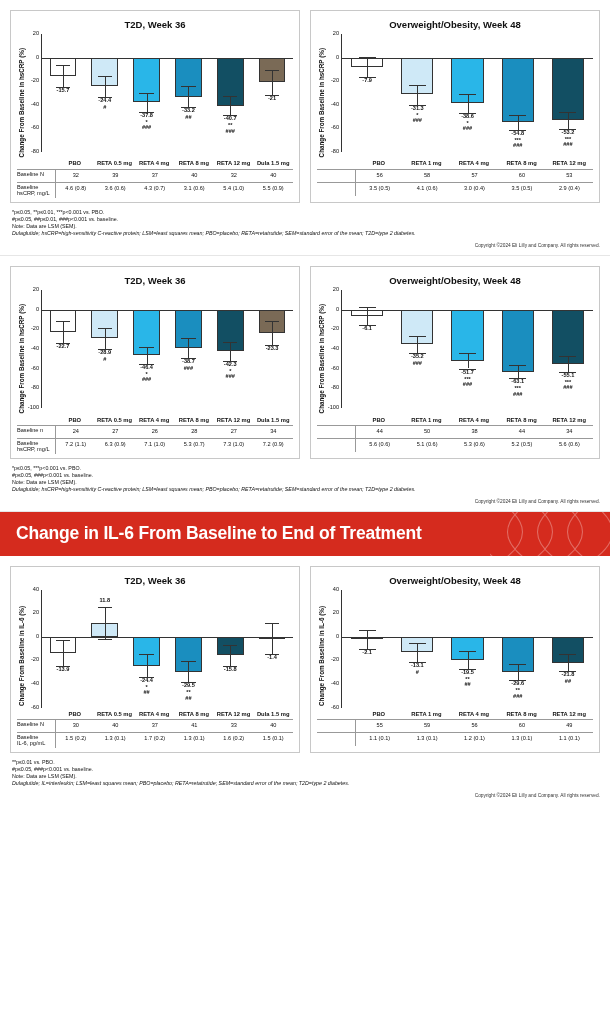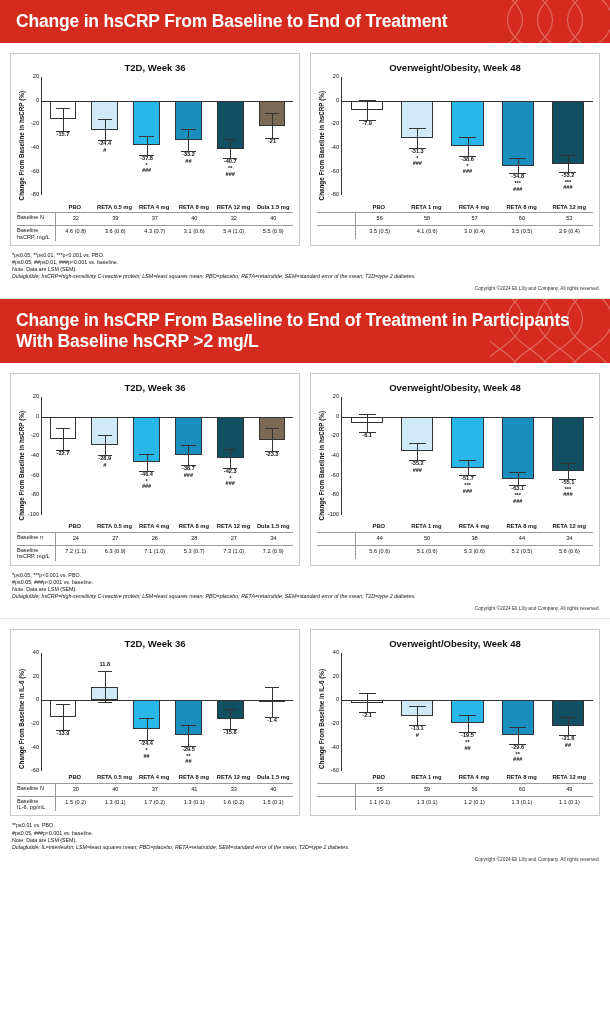--- a/index.html
+++ b/index.html
@@ -208,35 +208,20 @@
     font-size: 4.8px;
     color: #333;
     padding: 0 10px 7px 10px;
   }
 </style>
 </head>
 <body>
 
 <div id="root">
     <div class="slide">
-    <div class="header">
-      <svg class="helix" viewBox="0 0 120 80" preserveAspectRatio="none">
-  <g stroke="#ffffff" stroke-width="1.1" fill="none" opacity="0.55">
-    <path d="M10 -10 C 40 10, 40 30, 10 50 C -20 70, -20 90, 10 110"></path>
-    <path d="M40 -10 C 70 10, 70 30, 40 50 C 10 70, 10 90, 40 110"></path>
-    <path d="M70 -10 C 100 10, 100 30, 70 50 C 40 70, 40 90, 70 110"></path>
-    <path d="M100 -10 C 130 10, 130 30, 100 50 C 70 70, 70 90, 100 110"></path>
-    <path d="M10 -10 C -20 10, -20 30, 10 50 C 40 70, 40 90, 10 110"></path>
-    <path d="M40 -10 C 10 10, 10 30, 40 50 C 70 70, 70 90, 40 110"></path>
-    <path d="M70 -10 C 40 10, 40 30, 70 50 C 100 70, 100 90, 70 110"></path>
-    <path d="M100 -10 C 70 10, 70 30, 100 50 C 130 70, 130 90, 100 110"></path>
-  </g>
-</svg>
-      <h1>Change in hsCRP From Baseline to End of Treatment</h1>
-    </div>
 
     <div class="panels">
         <div class="panel">
     <div class="panel-title">T2D, Week 36</div>
     <div class="plot-wrap">
       <div class="ylabel">Change From Baseline in hsCRP (%)</div>
       <div class="ticks" style="height:118px">
               <span style="top:0.0px">20</span>
               <span style="top:23.6px">0</span>
               <span style="top:47.2px">-20</span>
@@ -446,35 +431,20 @@
       </div>
     <div class="footnotes">
         <div class="">*p≤0.05, **p≤0.01, ***p&lt;0.001 vs. PBO.</div>
         <div class="">#p≤0.05, ##p≤0.01, ###p&lt;0.001 vs. baseline.</div>
         <div class="">Note: Data are LSM (SEM).</div>
         <div class="it">Dulaglutide; hsCRP=high-sensitivity C-reactive protein; LSM=least squares mean; PBO=placebo; RETA=retatrutide; SEM=standard error of the mean; T2D=type 2 diabetes.</div>
       </div>
     <div class="copyright">Copyright ©2024 Eli Lilly and Company. All rights reserved.</div>
   </div>
     <div class="slide">
-    <div class="header">
-      <svg class="helix" viewBox="0 0 120 80" preserveAspectRatio="none">
-  <g stroke="#ffffff" stroke-width="1.1" fill="none" opacity="0.55">
-    <path d="M10 -10 C 40 10, 40 30, 10 50 C -20 70, -20 90, 10 110"></path>
-    <path d="M40 -10 C 70 10, 70 30, 40 50 C 10 70, 10 90, 40 110"></path>
-    <path d="M70 -10 C 100 10, 100 30, 70 50 C 40 70, 40 90, 70 110"></path>
-    <path d="M100 -10 C 130 10, 130 30, 100 50 C 70 70, 70 90, 100 110"></path>
-    <path d="M10 -10 C -20 10, -20 30, 10 50 C 40 70, 40 90, 10 110"></path>
-    <path d="M40 -10 C 10 10, 10 30, 40 50 C 70 70, 70 90, 40 110"></path>
-    <path d="M70 -10 C 40 10, 40 30, 70 50 C 100 70, 100 90, 70 110"></path>
-    <path d="M100 -10 C 70 10, 70 30, 100 50 C 130 70, 130 90, 100 110"></path>
-  </g>
-</svg>
-      <h1>Change in hsCRP From Baseline to End of Treatment in Participants With Baseline hsCRP &gt;2 mg/L</h1>
-    </div>
     <div class="panels">
         <div class="panel">
     <div class="panel-title">T2D, Week 36</div>
     <div class="plot-wrap">
       <div class="ylabel">Change From Baseline in hsCRP (%)</div>
       <div class="ticks" style="height:118px">
               <span style="top:0.0px">20</span>
               <span style="top:19.7px">0</span>
               <span style="top:39.3px">-20</span>
               <span style="top:59.0px">-40</span>
@@ -684,20 +654,35 @@
       </div>
     <div class="footnotes">
         <div class="">*p≤0.05, ***p&lt;0.001 vs. PBO.</div>
         <div class="">#p≤0.05, ###p&lt;0.001 vs. baseline.</div>
         <div class="">Note: Data are LSM (SEM).</div>
         <div class="it">Dulaglutide; hsCRP=high-sensitivity C-reactive protein; LSM=least squares mean; PBO=placebo; RETA=retatrutide; SEM=standard error of the mean; T2D=type 2 diabetes.</div>
       </div>
     <div class="copyright">Copyright ©2024 Eli Lilly and Company. All rights reserved.</div>
   </div>
     <div class="slide">
+    <div class="header">
+      <svg class="helix" viewBox="0 0 120 80" preserveAspectRatio="none">
+  <g stroke="#ffffff" stroke-width="1.1" fill="none" opacity="0.55">
+    <path d="M10 -10 C 40 10, 40 30, 10 50 C -20 70, -20 90, 10 110"></path>
+    <path d="M40 -10 C 70 10, 70 30, 40 50 C 10 70, 10 90, 40 110"></path>
+    <path d="M70 -10 C 100 10, 100 30, 70 50 C 40 70, 40 90, 70 110"></path>
+    <path d="M100 -10 C 130 10, 130 30, 100 50 C 70 70, 70 90, 100 110"></path>
+    <path d="M10 -10 C -20 10, -20 30, 10 50 C 40 70, 40 90, 10 110"></path>
+    <path d="M40 -10 C 10 10, 10 30, 40 50 C 70 70, 70 90, 40 110"></path>
+    <path d="M70 -10 C 40 10, 40 30, 70 50 C 100 70, 100 90, 70 110"></path>
+    <path d="M100 -10 C 70 10, 70 30, 100 50 C 130 70, 130 90, 100 110"></path>
+  </g>
+</svg>
+      <h1>Change in IL-6 From Baseline to End of Treatment</h1>
+    </div>
 
     <div class="panels">
         <div class="panel">
     <div class="panel-title">T2D, Week 36</div>
     <div class="plot-wrap">
       <div class="ylabel">Change From Baseline in IL-6 (%)</div>
       <div class="ticks" style="height:118px">
               <span style="top:0.0px">40</span>
               <span style="top:23.6px">20</span>
               <span style="top:47.2px">0</span>

